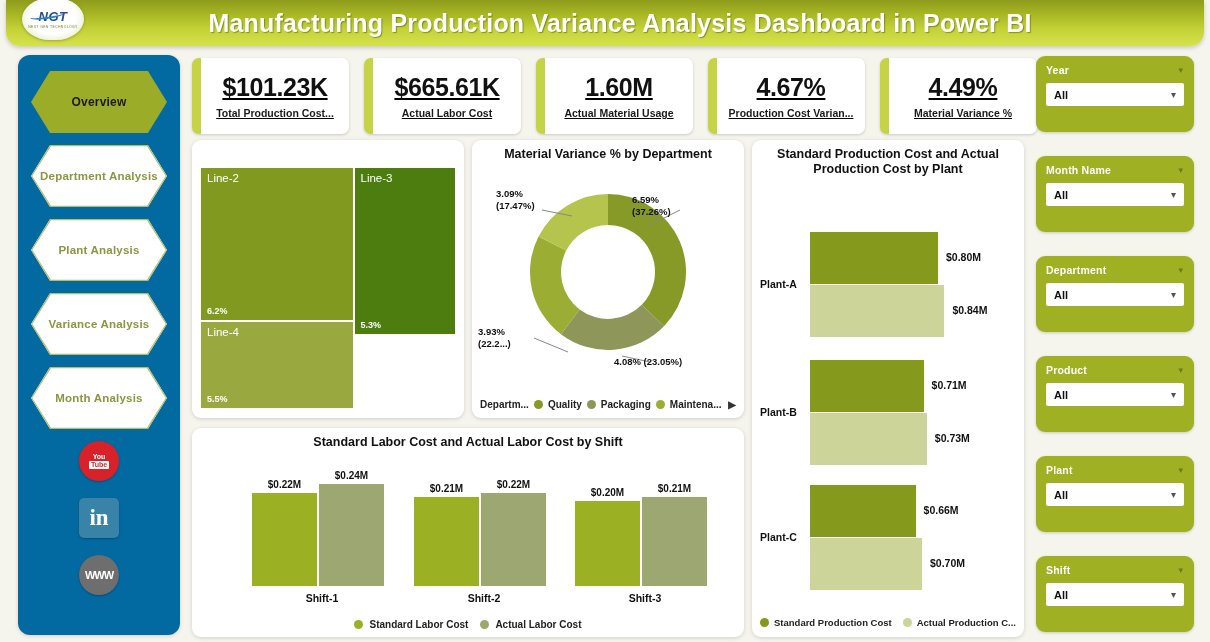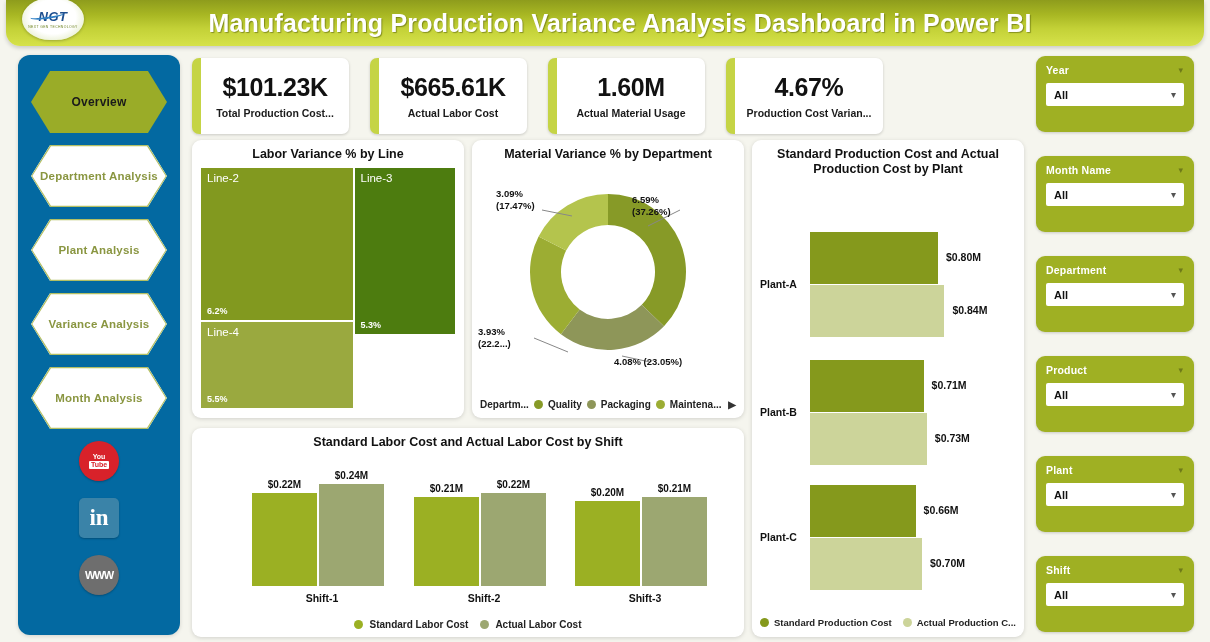--- a/index.html
+++ b/index.html
@@ -105,21 +105,21 @@
     box-shadow: 0 1px 2px rgba(0,0,0,.25);
   }
   .soc-www {
     width: 40px; height: 40px; border-radius: 50%;
     background: #6e6e6e; display: flex; align-items: center; justify-content: center;
     color: #fff; font-size: 11px; font-weight: bold; letter-spacing: -1px;
     box-shadow: 0 1px 2px rgba(0,0,0,.25);
   }
 
   
-  .kpi-row { position: absolute; left: 192px; top: 58px; display: flex; gap: 21px; }
+  .kpi-row { position: absolute; left: 192px; top: 58px; display: flex; gap: 15px; text-decoration: underline; }
   .kpi {
     width: 157px; height: 76px; background: #ffffff;
     border-radius: 7px; border-left: 9px solid #c5d445;
     box-shadow: 0 1px 3px rgba(0,0,0,.18);
     display: flex; flex-direction: column; align-items: center; justify-content: center;
   }
   .kpi-value { font-size: 25px; font-weight: bold; color: #111; letter-spacing: -.4px; }
   .kpi-label { font-size: 10.5px; font-weight: bold; color: #1a1a1a; margin-top: 5px; }
 
   
@@ -259,24 +259,27 @@
       <div class="kpi-label">Actual Labor Cost</div>
     </div>
     <div class="kpi">
       <div class="kpi-value">1.60M</div>
       <div class="kpi-label">Actual Material Usage</div>
     </div>
     <div class="kpi">
       <div class="kpi-value">4.67%</div>
       <div class="kpi-label">Production Cost Varian...</div>
     </div>
+    <div class="kpi">
+      <div class="kpi-value">4.49%</div>
+      <div class="kpi-label">Material Variance %</div>
+    </div>
   </div>
 
   <div class="panel" id="treemap-panel">
-    <div class="panel-title">Labor Variance % by Line</div>
     <div class="tm-area" id="tm-area">
         <div class="tm-cell" style="left: 0px; top: 0px; width: 152px; height: 152px; background: rgb(130, 153, 31);">
           <span class="tm-cat">Line-2</span>
           <span class="tm-val">6.2%</span>
         </div>
         <div class="tm-cell" style="left: 153.5px; top: 0px; width: 100.5px; height: 166px; background: #4d7c0f;">
           <span class="tm-cat">Line-3</span>
           <span class="tm-val">5.3%</span>
         </div>
         <div class="tm-cell" style="left: 0px; top: 153.5px; width: 152px; height: 86.5px; background: rgb(154, 169, 63);">

